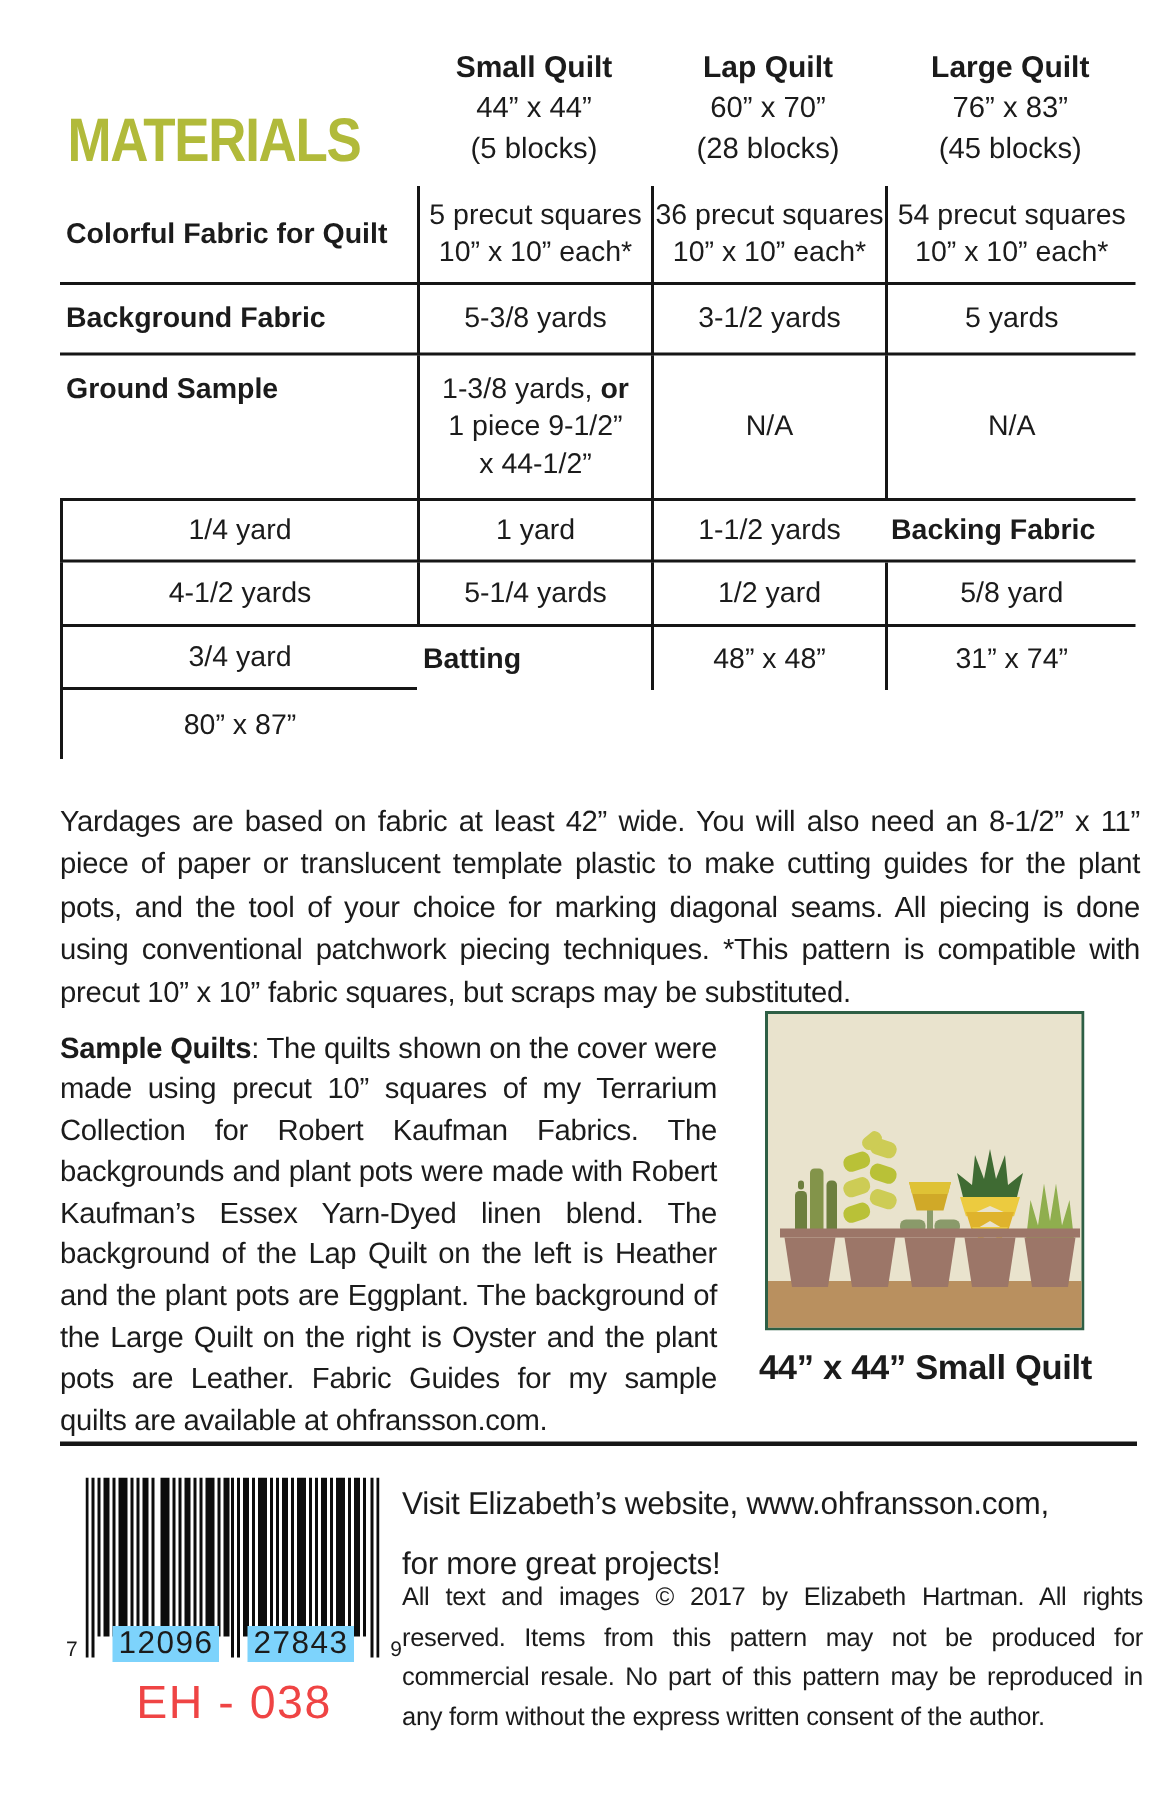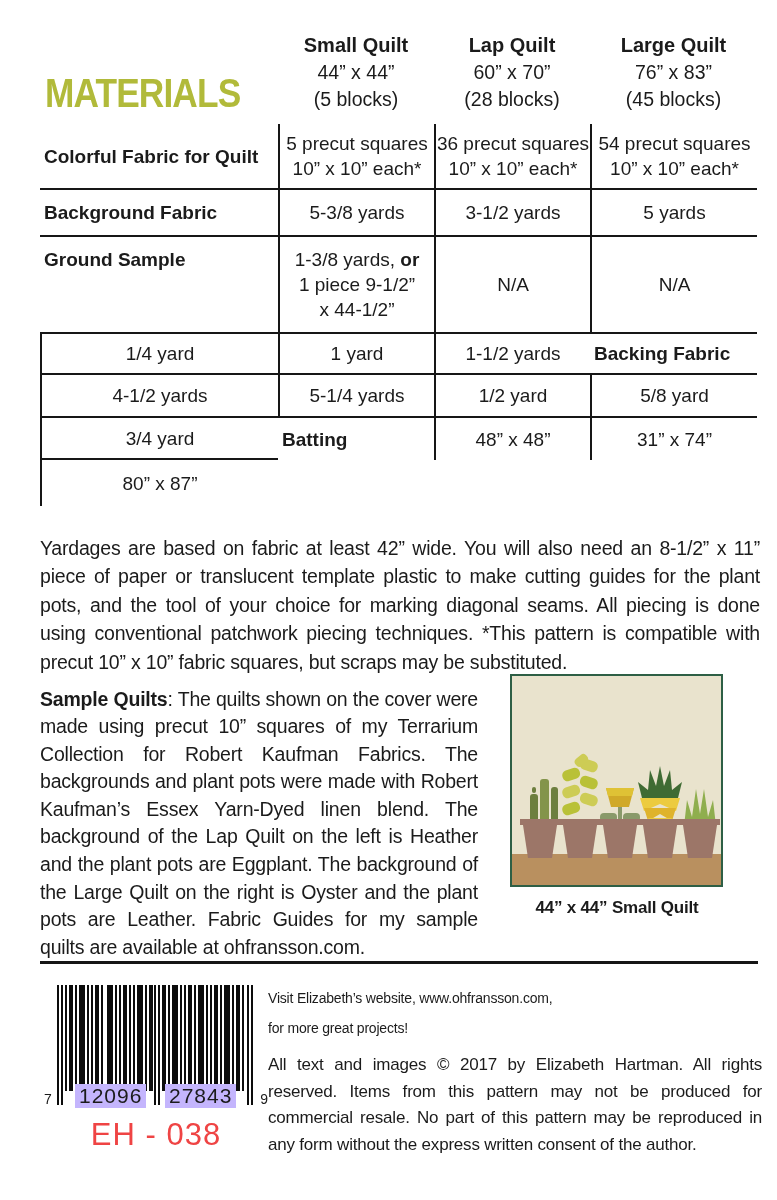--- a/index.html
+++ b/index.html
@@ -35,36 +35,36 @@
     position:absolute;text-align:justify;
     font-size:19.5px;line-height:28.5px;letter-spacing:-0.2px;
   }
   .yardage-note{left:40px;top:514px;width:720px;}
   .sample-quilts{left:40px;top:666px;width:438px;line-height:27.6px;}
   .sample-quilts b{font-weight:bold;}
   
   .quilt-illo{position:absolute;left:510px;top:674px;width:213px;height:213px;}
   .illo-caption{
     position:absolute;left:498px;top:898px;width:238px;text-align:center;
-    font-weight:bold;font-size:17px;letter-spacing:-0.2px;
+    font-weight:bold;font-size:23px;letter-spacing:-0.2px;
   }
   
   .rule{position:absolute;left:40px;top:961px;width:718px;height:3px;background:#161616;}
   .website-note{
     position:absolute;left:268px;top:983px;width:492px;
-    font-size:14px;line-height:30px;white-space:pre-line;letter-spacing:-0.2px;
+    font-size:21px;line-height:40px;white-space:pre-line;letter-spacing:-0.2px;
   }
   .copyright-note{
     position:absolute;left:268px;top:1052px;width:494px;text-align:justify;
     font-size:17px;line-height:26.5px;letter-spacing:-0.2px;
   }
   .barcode-block{position:absolute;left:44px;top:985px;width:224px;}
   .bars-wrap{position:relative;margin-left:13px;width:196px;height:124px;}
   .bc-num{
-    position:absolute;font-size:21px;background:#c4b5fd;padding:0 4px;top:99px;
+    position:absolute;font-size:21px;background:#7dd3fc;padding:0 4px;top:99px;
     letter-spacing:1px;
   }
   .bc-g1{left:18px;}
   .bc-g2{left:108px;}
   .bc-side{position:absolute;top:106px;font-size:14px;}
   .bc-left{left:0;}
   .bc-right{right:0;}
   .sku-code{
     margin-top:8px;width:224px;text-align:center;
     font-size:31px;color:#ef4444;letter-spacing:1px;

